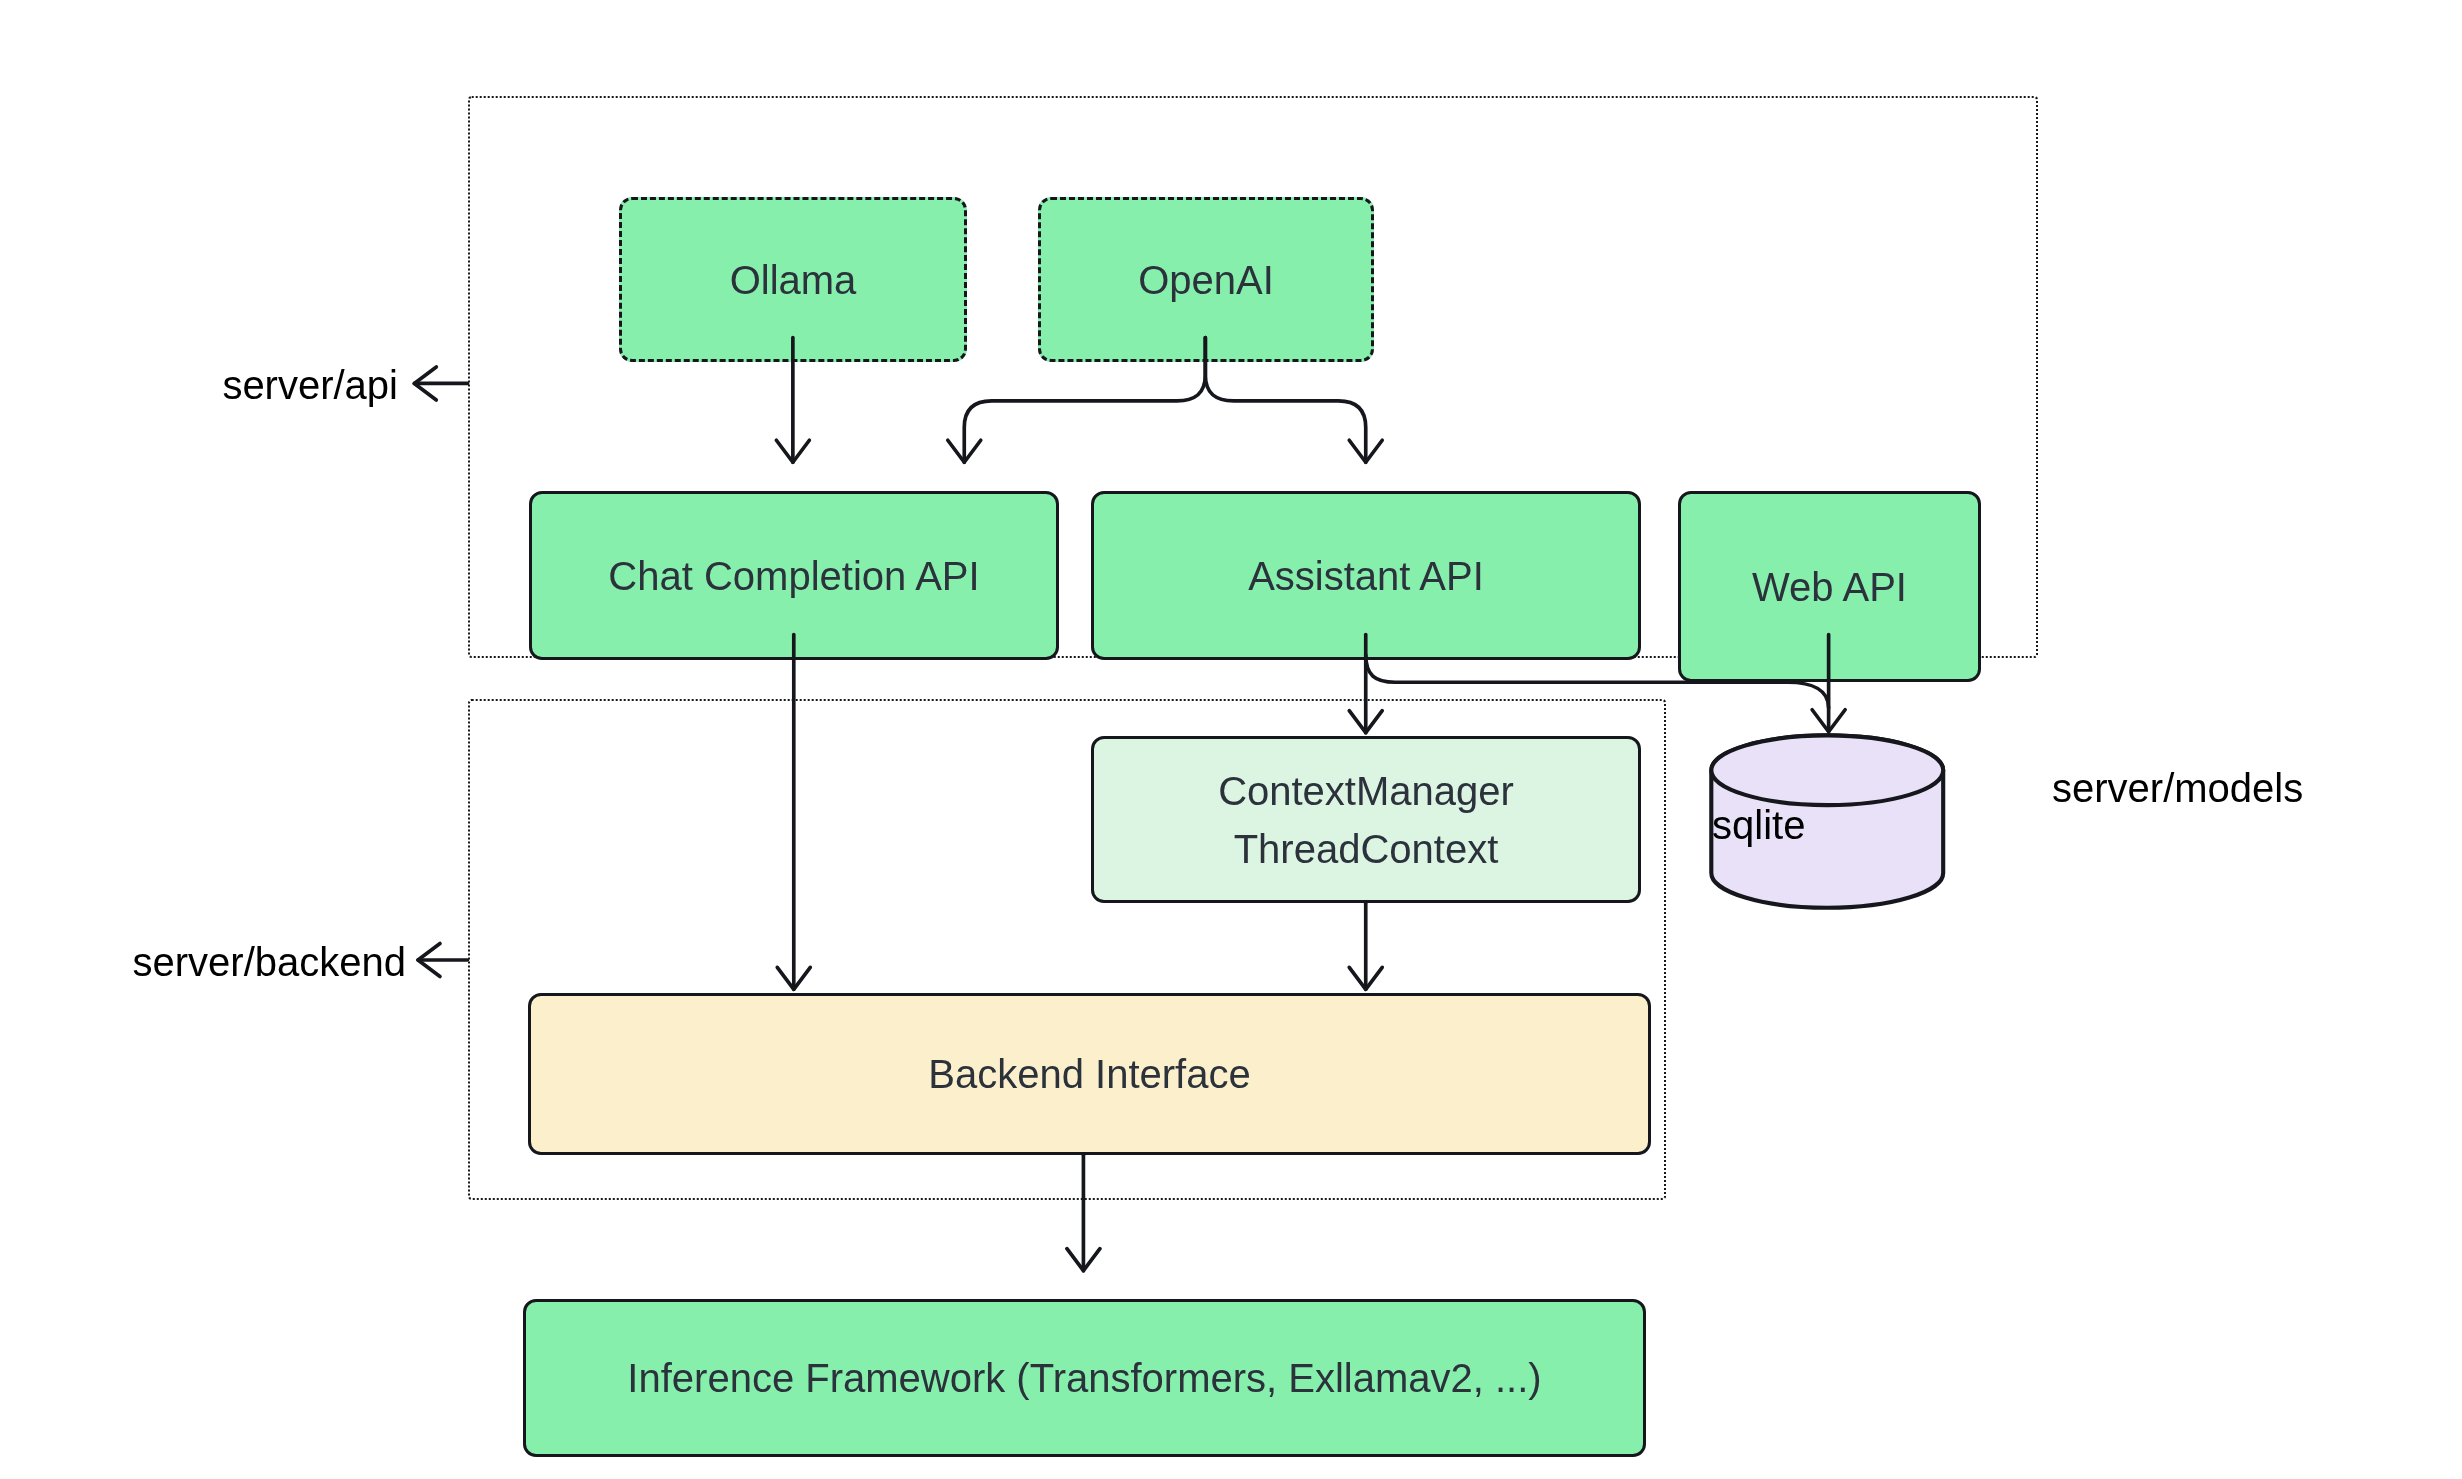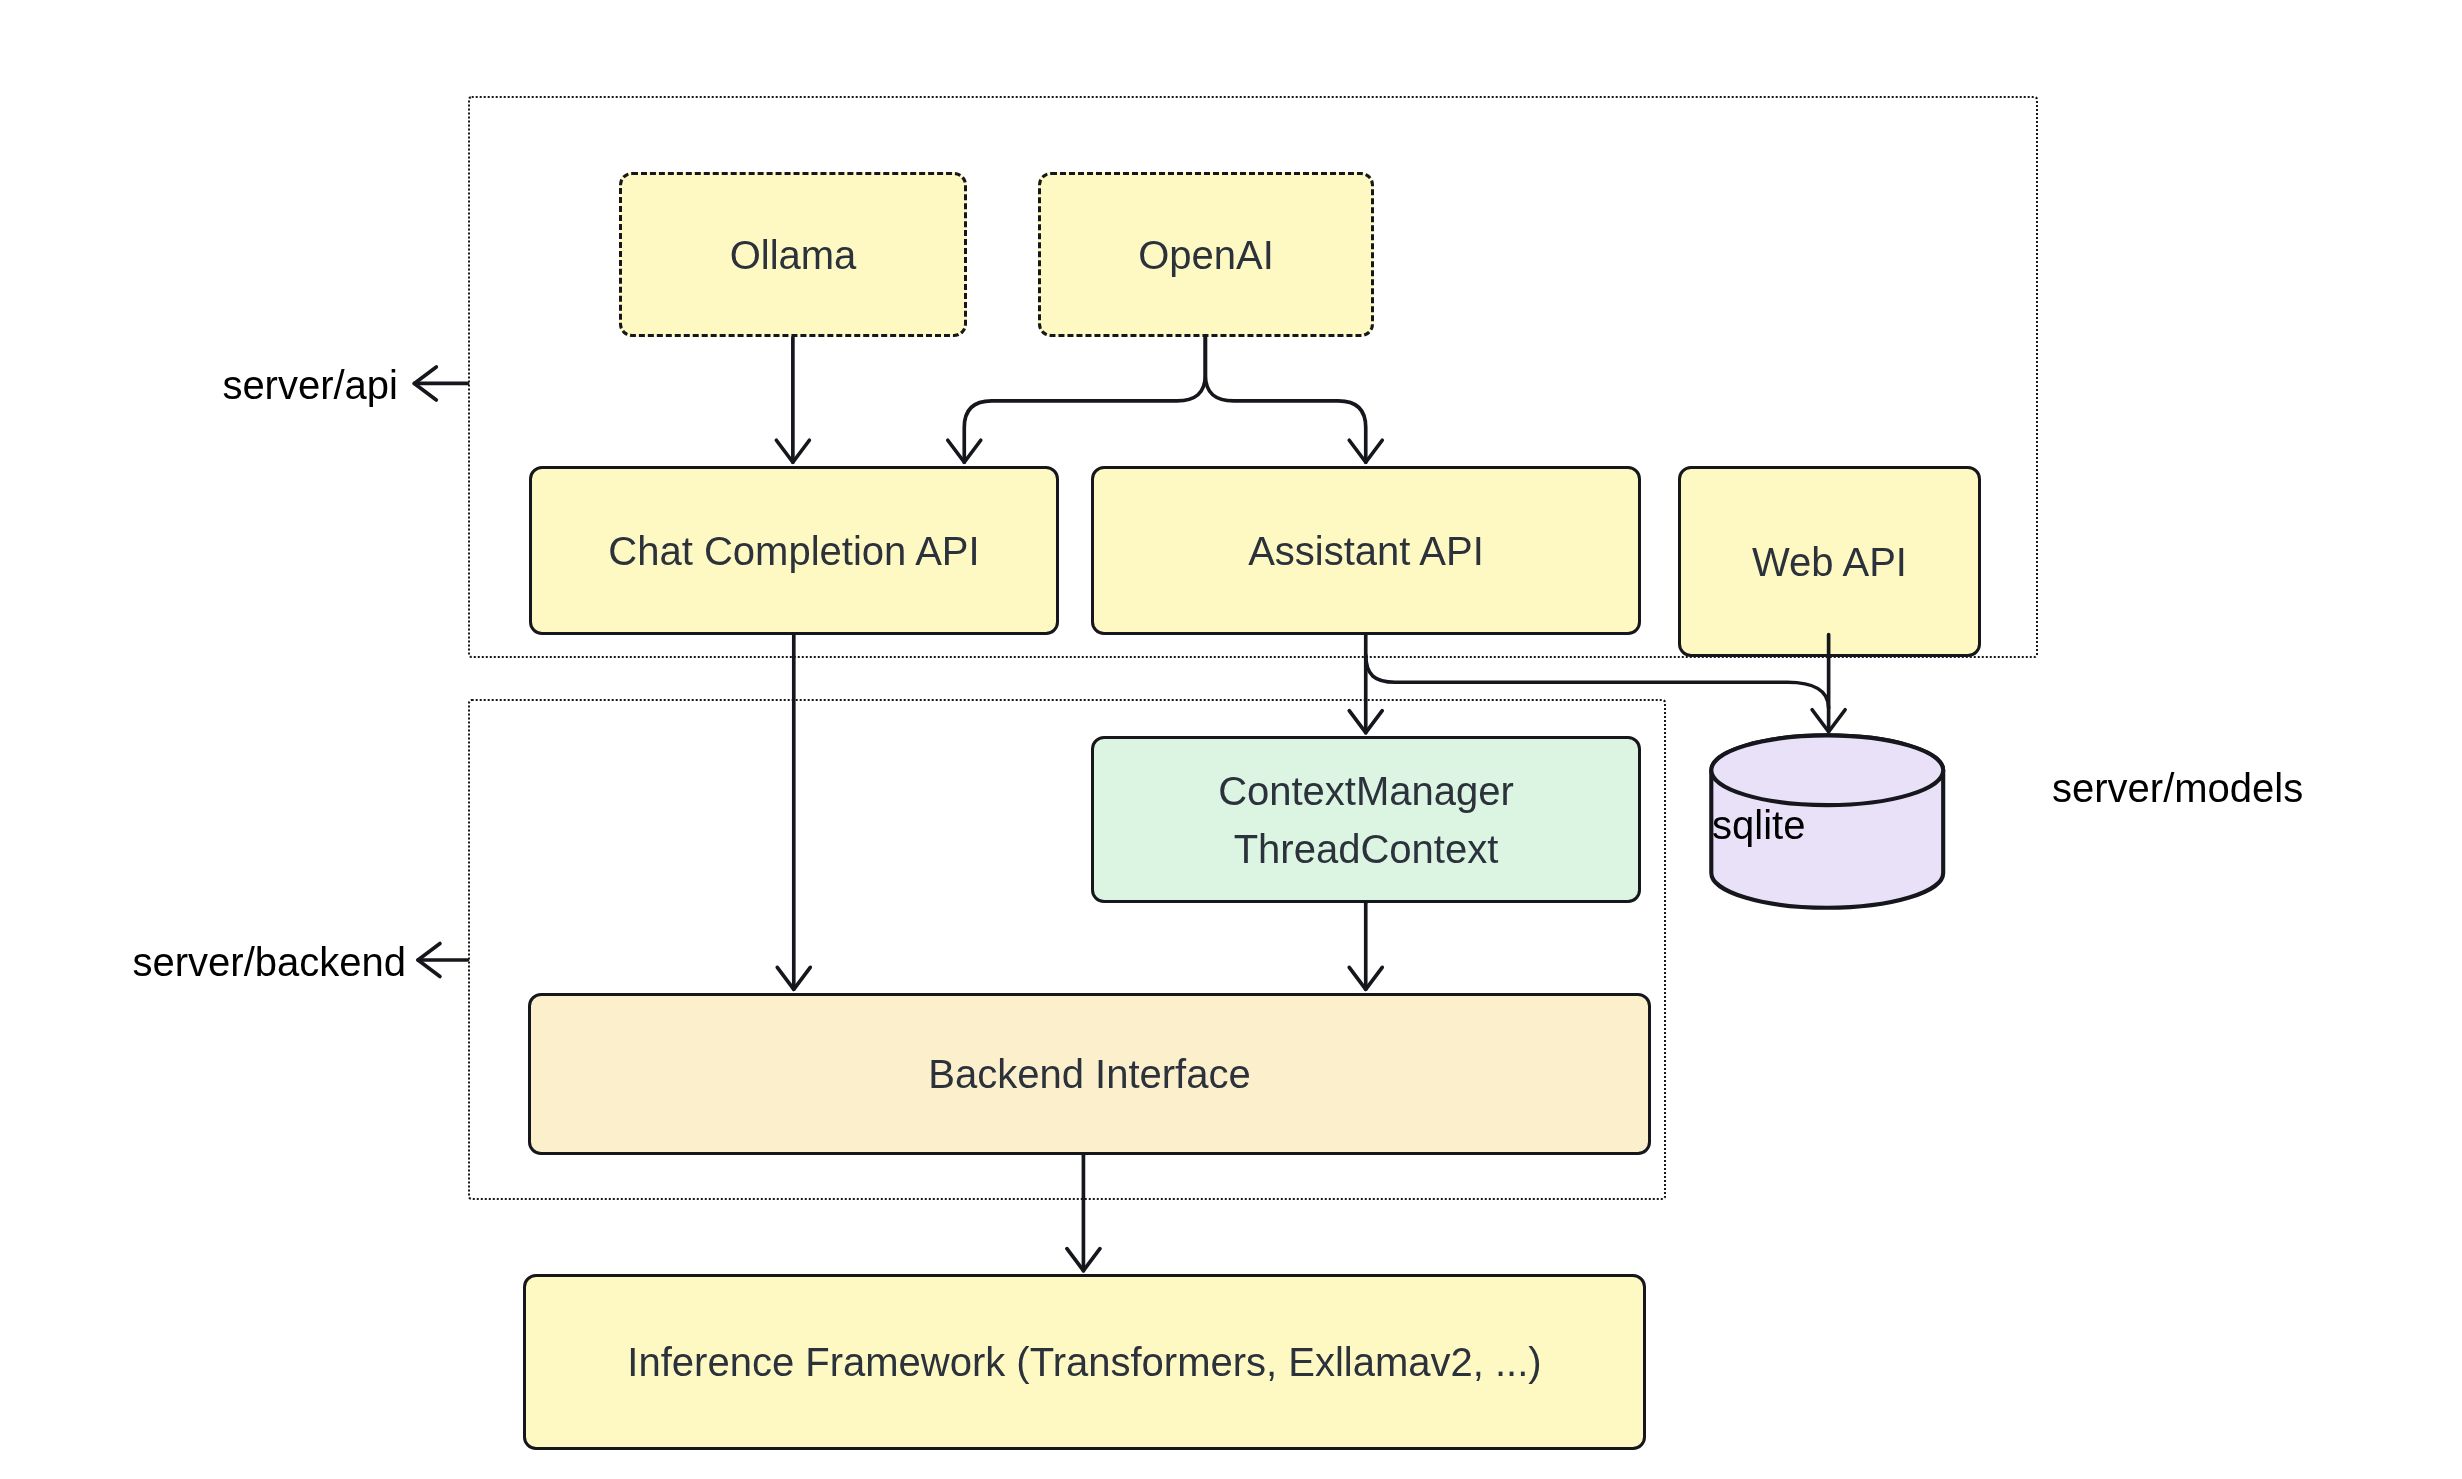--- a/index.html
+++ b/index.html
@@ -32,21 +32,21 @@
     box-sizing: border-box;
     border: 3.2px solid #15171c;
     border-radius: 13px;
     font-size: 40px;
     line-height: 1.45;
     text-align: center;
     color: #2b323b;
     z-index: 3;
   }
   .node.dashed { border-style: dashed; border-width: 3.7px; }
-  .fill-blue   { background: #fef9c3; }
+  .fill-blue   { background: #86efac; margin-top: 25px; }
   .fill-green  { background: #dcf4e2; }
   .fill-yellow { background: #fbf0cb; }
   .node-label { white-space: pre-line; }
   .side-label {
     position: absolute;
     font-size: 40px;
     line-height: 1.3;
     color: #000000;
     white-space: nowrap;
     z-index: 6;
@@ -111,21 +111,21 @@
 
   <div class="node fill-green" style="left:1091px; top:736px; width:550px; height:167px;">
     <span class="node-label">ContextManager
 ThreadContext</span>
   </div>
 
   <div class="node fill-yellow" style="left:528px; top:993px; width:1123px; height:162px;">
     <span class="node-label">Backend Interface</span>
   </div>
 
-  <div class="node fill-blue" style="left:523px; top:1274px; width:1123px; height:176px;">
+  <div class="node fill-blue" style="left:523px; top:1274px; width:1123px; height:158px;">
     <span class="node-label">Inference Framework (Transformers, Exllamav2, ...)</span>
   </div>
 
   <div class="side-label align-center" id="sqlite-label">sqlite</div>
 
   <svg id="edges-layer" viewBox="0 0 2686 1614">
 
     <path class="cyl" d="M1867,840 A126.5,38 0 0 1 2120,840 L2120,952 A126.5,38 0 0 1 1867,952 Z"></path>
     <ellipse cx="1993.5" cy="840" rx="126.5" ry="38" fill="#e9e1f8" stroke="#15171c" stroke-width="4.5"></ellipse>
 

